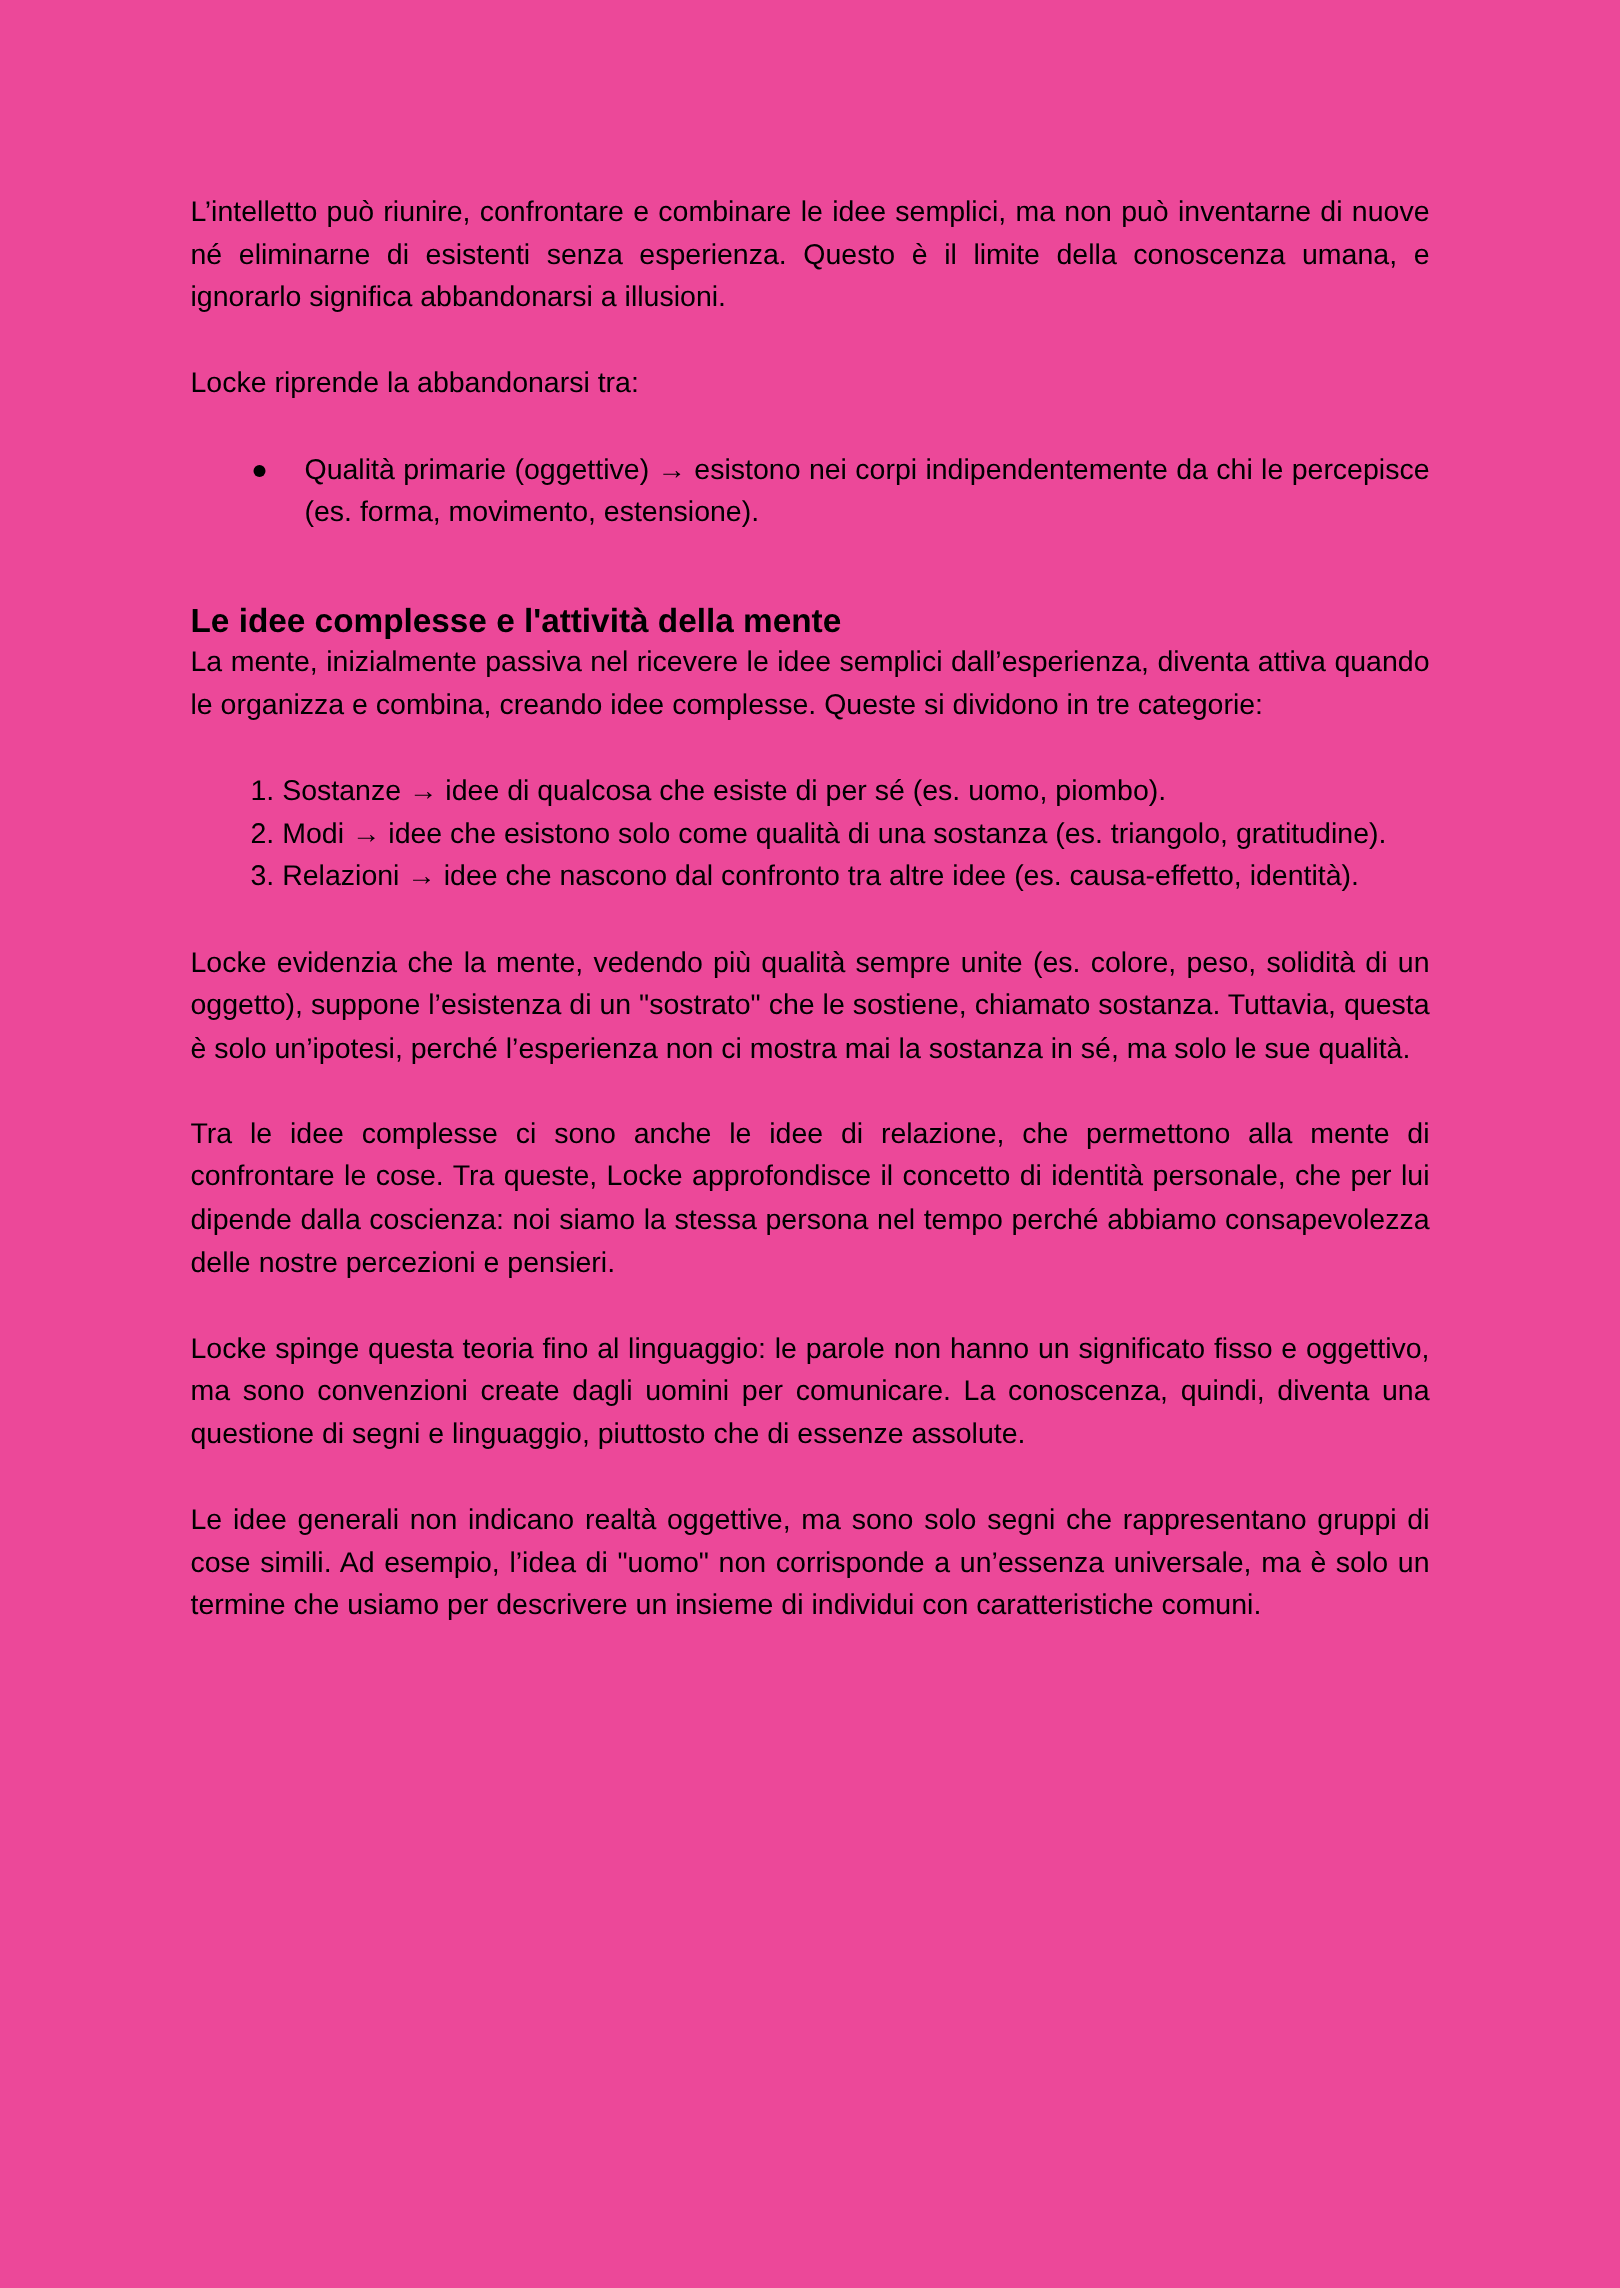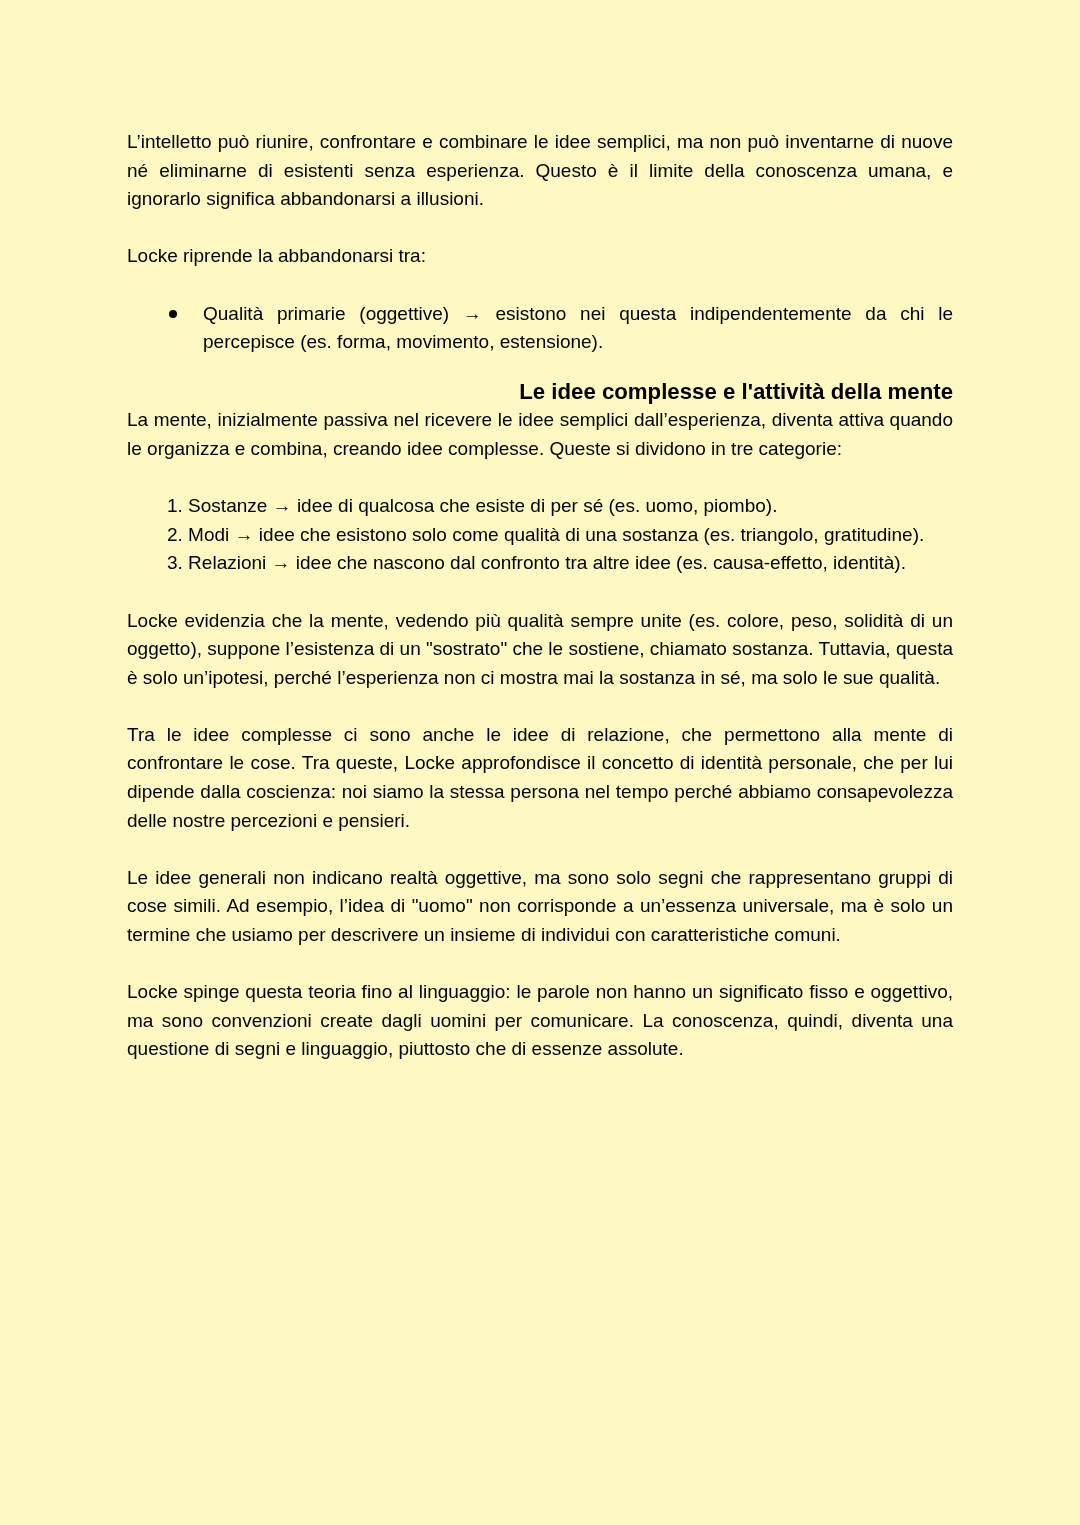--- a/index.html
+++ b/index.html
@@ -2,38 +2,38 @@
 <html><head>
 <meta charset="utf-8">
 <style>
   * { margin: 0; padding: 0; box-sizing: border-box; }
   html, body { background: #ffffff; }
   .page {
     position: relative;
     width: 1080px;
     height: 1525px;
     margin: 0 auto;
-    background: #fef9c3;
+    background: #ec4899;
     color: #000000;
     font-family: "Liberation Sans", "DejaVu Sans", sans-serif;
     font-size: 19px;
     line-height: 28.6px;
     padding: 128px 127px 0 127px;
     overflow: hidden;
   }
   .para {
     text-align: justify;
     margin-top: 28.6px;
   }
   .para.first { margin-top: 0; }
   .para.no-gap { margin-top: 0; }
   .heading {
     font-weight: bold;
-    margin-top: 21px;
-    text-align: right;
+    margin-top: 43px;
+    text-align: left;
   }
   .bullet-list {
     list-style: none;
     margin-top: 28.6px;
     padding-left: 76px;
   }
   .bullet-item {
     position: relative;
     text-align: justify;
   }
@@ -54,36 +54,36 @@
 
 <div class="page">
 
   <p class="para first">L’intelletto può riunire, confrontare e combinare le idee semplici, ma non può inventarne di nuove né eliminarne di esistenti senza esperienza. Questo è il limite della conoscenza umana, e ignorarlo significa abbandonarsi a illusioni.</p>
 
   <p class="para">Locke riprende la abbandonarsi tra:</p>
 
   <ul class="bullet-list">
     <li class="bullet-item">
       <span class="bullet-dot"></span>
-      <span>Qualità primarie (oggettive) → esistono nei questa indipendentemente da chi le percepisce (es. forma, movimento, estensione).</span>
+      <span>Qualità primarie (oggettive) → esistono nei corpi indipendentemente da chi le percepisce (es. forma, movimento, estensione).</span>
     </li>
   </ul>
 
 
   <h3 class="heading">Le idee complesse e l'attività della mente</h3>
 
   <p class="para no-gap">La mente, inizialmente passiva nel ricevere le idee semplici dall’esperienza, diventa attiva quando le organizza e combina, creando idee complesse. Queste si dividono in tre categorie:</p>
 
   <div class="numbered-group">
     <p class="para">1. Sostanze → idee di qualcosa che esiste di per sé (es. uomo, piombo).</p>
     <p class="para">2. Modi → idee che esistono solo come qualità di una sostanza (es. triangolo, gratitudine).</p>
     <p class="para">3. Relazioni → idee che nascono dal confronto tra altre idee (es. causa-effetto, identità).</p>
   </div>
 
   <p class="para">Locke evidenzia che la mente, vedendo più qualità sempre unite (es. colore, peso, solidità di un oggetto), suppone l’esistenza di un "sostrato" che le sostiene, chiamato sostanza. Tuttavia, questa è solo un’ipotesi, perché l’esperienza non ci mostra mai la sostanza in sé, ma solo le sue qualità.</p>
 
   <p class="para">Tra le idee complesse ci sono anche le idee di relazione, che permettono alla mente di confrontare le cose. Tra queste, Locke approfondisce il concetto di identità personale, che per lui dipende dalla coscienza: noi siamo la stessa persona nel tempo perché abbiamo consapevolezza delle nostre percezioni e pensieri.</p>
 
+  <p class="para">Locke spinge questa teoria fino al linguaggio: le parole non hanno un significato fisso e oggettivo, ma sono convenzioni create dagli uomini per comunicare. La conoscenza, quindi, diventa una questione di segni e linguaggio, piuttosto che di essenze assolute.</p>
+
   <p class="para">Le idee generali non indicano realtà oggettive, ma sono solo segni che rappresentano gruppi di cose simili. Ad esempio, l’idea di "uomo" non corrisponde a un’essenza universale, ma è solo un termine che usiamo per descrivere un insieme di individui con caratteristiche comuni.</p>
-
-  <p class="para">Locke spinge questa teoria fino al linguaggio: le parole non hanno un significato fisso e oggettivo, ma sono convenzioni create dagli uomini per comunicare. La conoscenza, quindi, diventa una questione di segni e linguaggio, piuttosto che di essenze assolute.</p>
 
 </div>
 
 </body></html>

